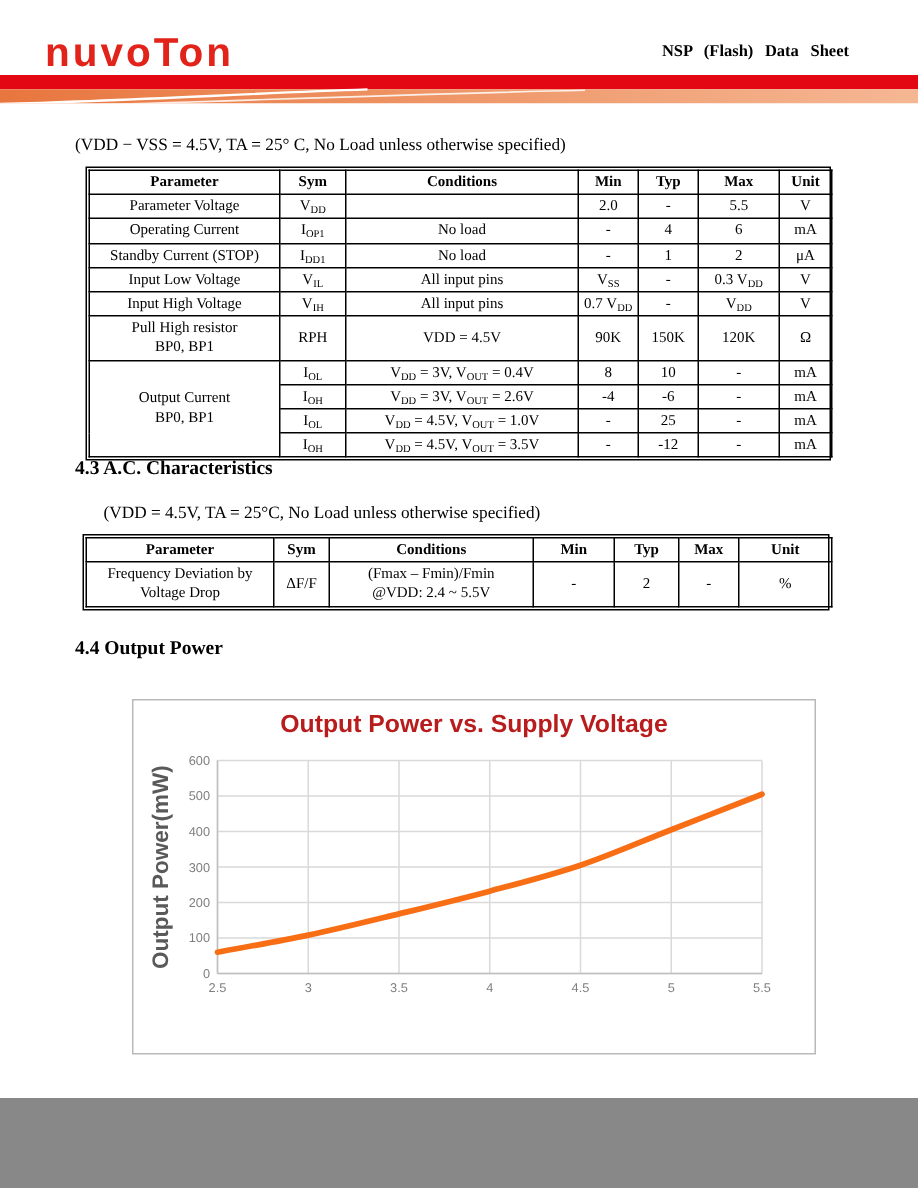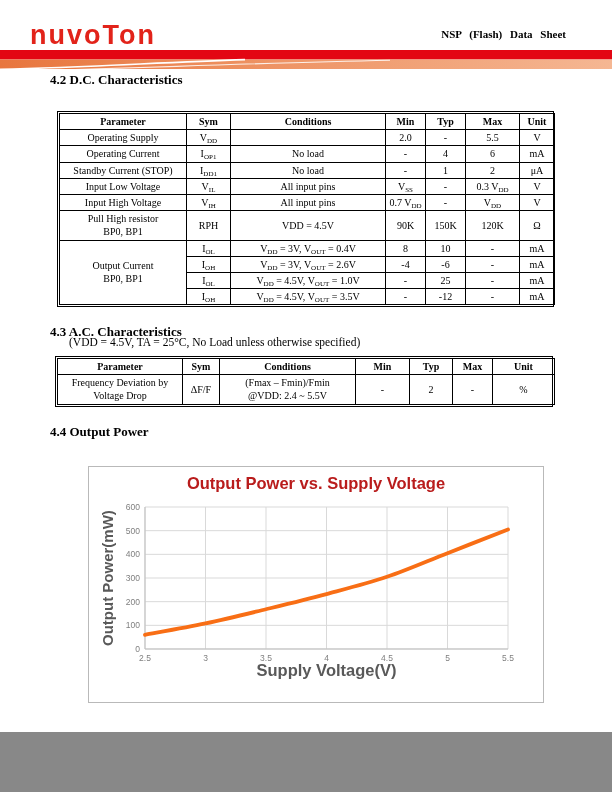--- a/index.html
+++ b/index.html
@@ -79,21 +79,21 @@
         <stop offset="0" stop-color="#E8763E"></stop>
         <stop offset="1" stop-color="#F5B793"></stop>
       </linearGradient>
     </defs>
     <rect x="0" y="0" width="612" height="9.5" fill="#E30613"></rect>
     <rect x="0" y="9.5" width="612" height="9.5" fill="url(#salmonGrad)"></rect>
     <path d="M-5,19.5 C80,17.5 160,12.5 245,9.6" stroke="#ffffff" stroke-width="1.6" fill="none"></path>
     <path d="M-5,21.5 C110,19.5 235,13.5 390,10.2" stroke="#ffffff" stroke-width="1.1" fill="none" opacity="0.85"></path>
   </svg>
 
-  <div class="sec-heading" style="top:72px;">4.2 D.C. Characteristics</div>
+  <div class="sec-subtitle" style="top:91px;">(VDD − VSS = 4.5V, TA = 25°  C, No Load unless otherwise specified)</div>
 
   <div class="tblwrap" style="left:57px; top:111px; width:497px;">
     <table>
       <colgroup>
         <col style="width:127px">
           <col style="width:44px">
           <col style="width:155px">
         <col style="width:40px">
           <col style="width:40px">
           <col style="width:54px">
@@ -105,21 +105,21 @@
             <th>Sym</th>
             <th>Conditions</th>
             <th>Min</th>
             <th>Typ</th>
             <th>Max</th>
             <th>Unit</th>
           </tr>
         </thead>
         <tbody>
           <tr>
-            <td>Operating Supply</td>
+            <td>Parameter Voltage</td>
             <td>V<sub>DD</sub></td>
             <td></td>
             <td>2.0</td>
             <td>-</td>
             <td>5.5</td>
             <td>V</td>
           </tr>
           <tr>
             <td>Operating Current</td>
             <td>I<sub>OP1</sub></td>
@@ -195,21 +195,21 @@
             <td>V<sub>DD</sub> = 4.5V, V<sub>OUT</sub> = 3.5V</td>
             <td>-</td>
             <td>-12</td>
             <td>-</td>
             <td>mA</td>
           </tr>
         </tbody>
       </table>
   </div>
 
-  <div class="sec-heading" style="top:324px;">4.3 A.C. Characteristics</div>
+  <div class="sec-heading" style="top:304px;">4.3 A.C. Characteristics</div>
   <div class="sec-subtitle" style="top:336px;padding-left:19px;">(VDD = 4.5V, TA = 25°C, No Load unless otherwise specified)</div>
 
   <div class="tblwrap" style="left:55px; top:356px; width:498px;">
     <table>
       <colgroup>
         <col style="width:125px">
           <col style="width:37px">
           <col style="width:136px">
         <col style="width:54px">
           <col style="width:43px">
@@ -272,20 +272,19 @@
         <line x1="358.5" x2="358.5" y1="40" y2="182" stroke="#D9D9D9" stroke-width="1"></line>
         <text x="358.5" y="194" text-anchor="middle" fill="#7F7F7F" font-size="8.5">5</text>
         <line x1="419" x2="419" y1="40" y2="182" stroke="#D9D9D9" stroke-width="1"></line>
         <text x="419" y="194" text-anchor="middle" fill="#7F7F7F" font-size="8.5">5.5</text>
         <line x1="56" x2="56" y1="40" y2="182" stroke="#BFBFBF" stroke-width="1"></line>
         <line x1="56" x2="419" y1="182" y2="182" stroke="#BFBFBF" stroke-width="1"></line>
         <path d="M56,167.8C66.08333333333333,165.90666666666667,96.33333333333333,160.7,116.5,156.44C136.66666666666666,152.18,156.83333333333334,147.13111111111112,177,142.24C197.16666666666666,137.3488888888889,217.33333333333334,132.49722222222223,237.5,127.09333333333333C257.6666666666667,121.68944444444445,277.8333333333333,116.64055555555557,298,109.81666666666668C318.1666666666667,102.99277777777779,338.3333333333333,94.03888888888888,358.5,86.14999999999999C378.6666666666667,78.2611111111111,408.9166666666667,66.42777777777778,419,62.483333333333334" fill="none" stroke="#F86E15" stroke-width="3.8" stroke-linecap="round" stroke-linejoin="round"></path>
       </svg>
     <div class="chart-title" style="color: #b91c1c; text-align: center;">Output Power vs. Supply Voltage</div>
     <div class="chart-ylabel" style="color: rgb(89, 89, 89);">Output Power(mW)</div>
-    <div class="chart-xlabel" style="color: rgb(89, 89, 89);">Supply Voltage(V)</div>
   </div>
 
   <div class="footer-release">Release Date: May. 2022</div>
   <div class="footer-rev">Rev. 11.1</div>
   <div class="footer-page">- 5 -</div>
 
 </div>
 
 </body></html>

